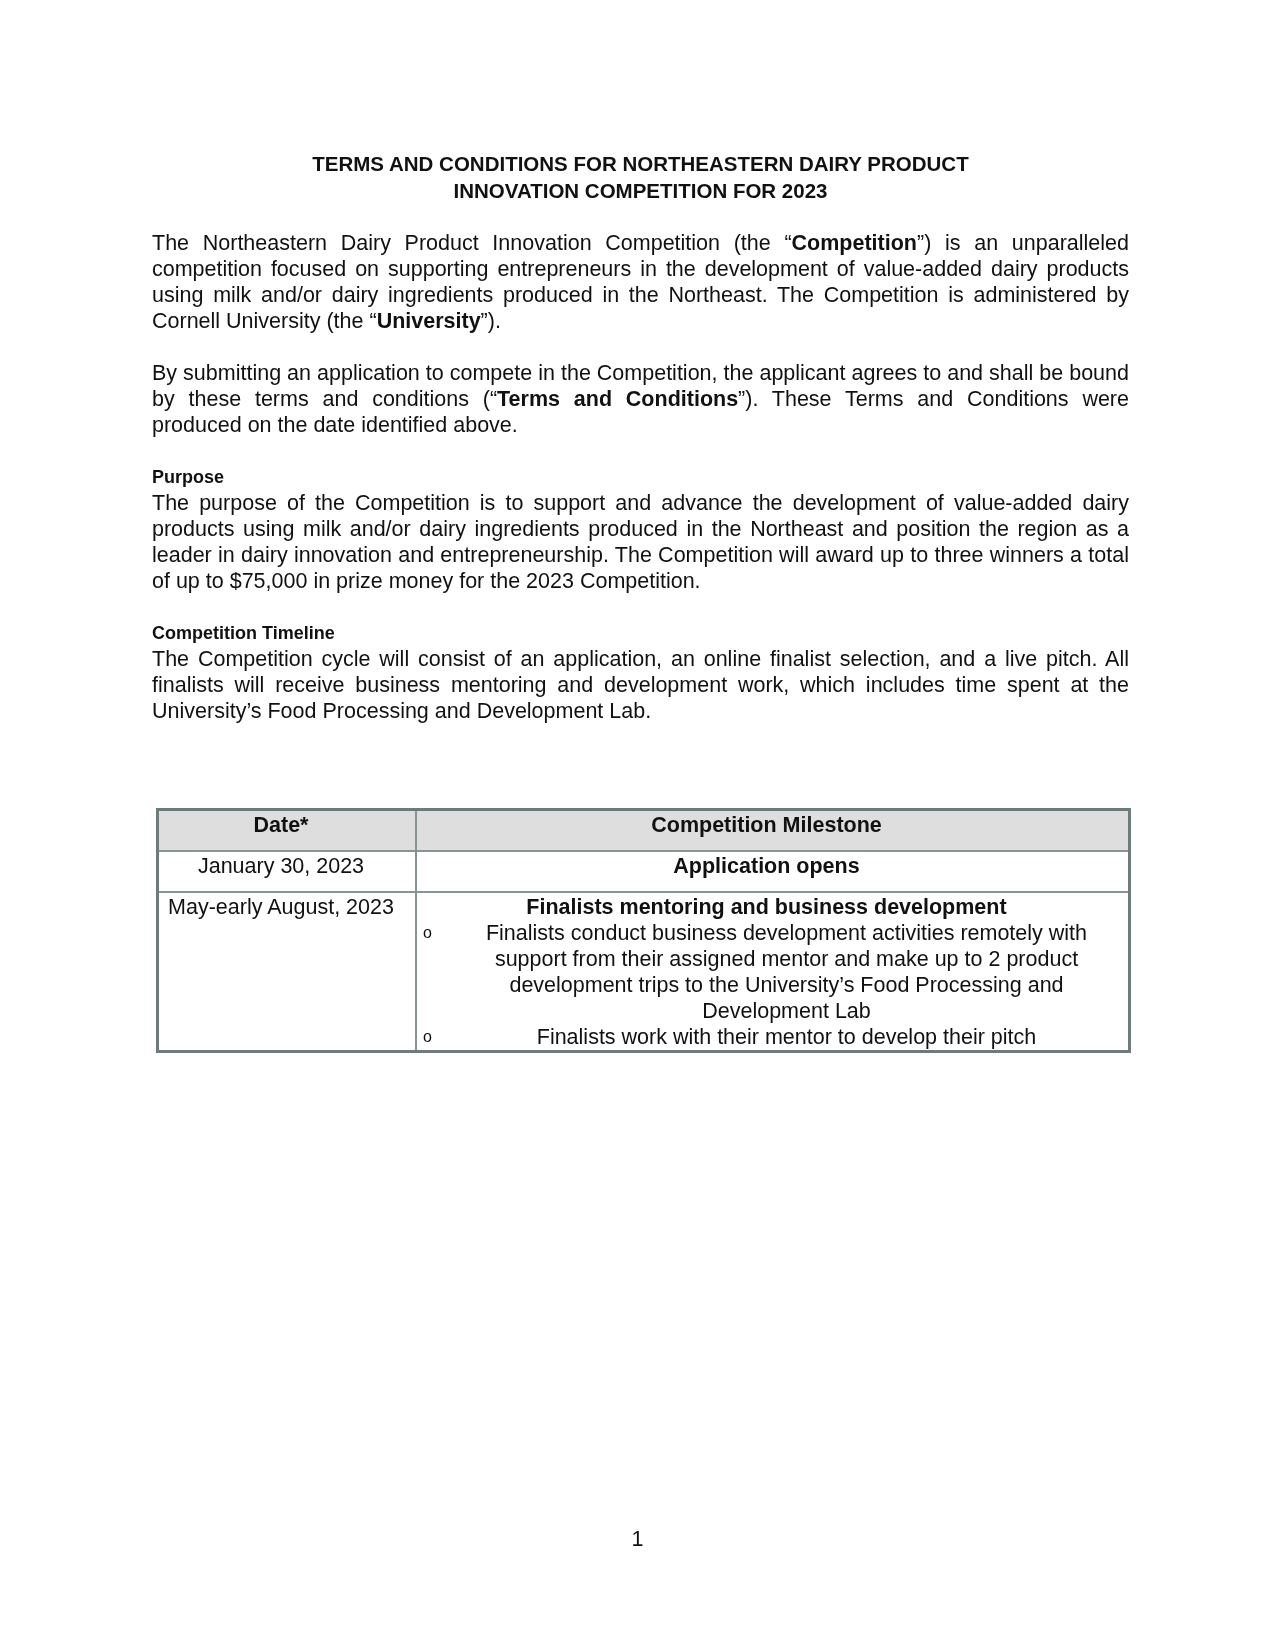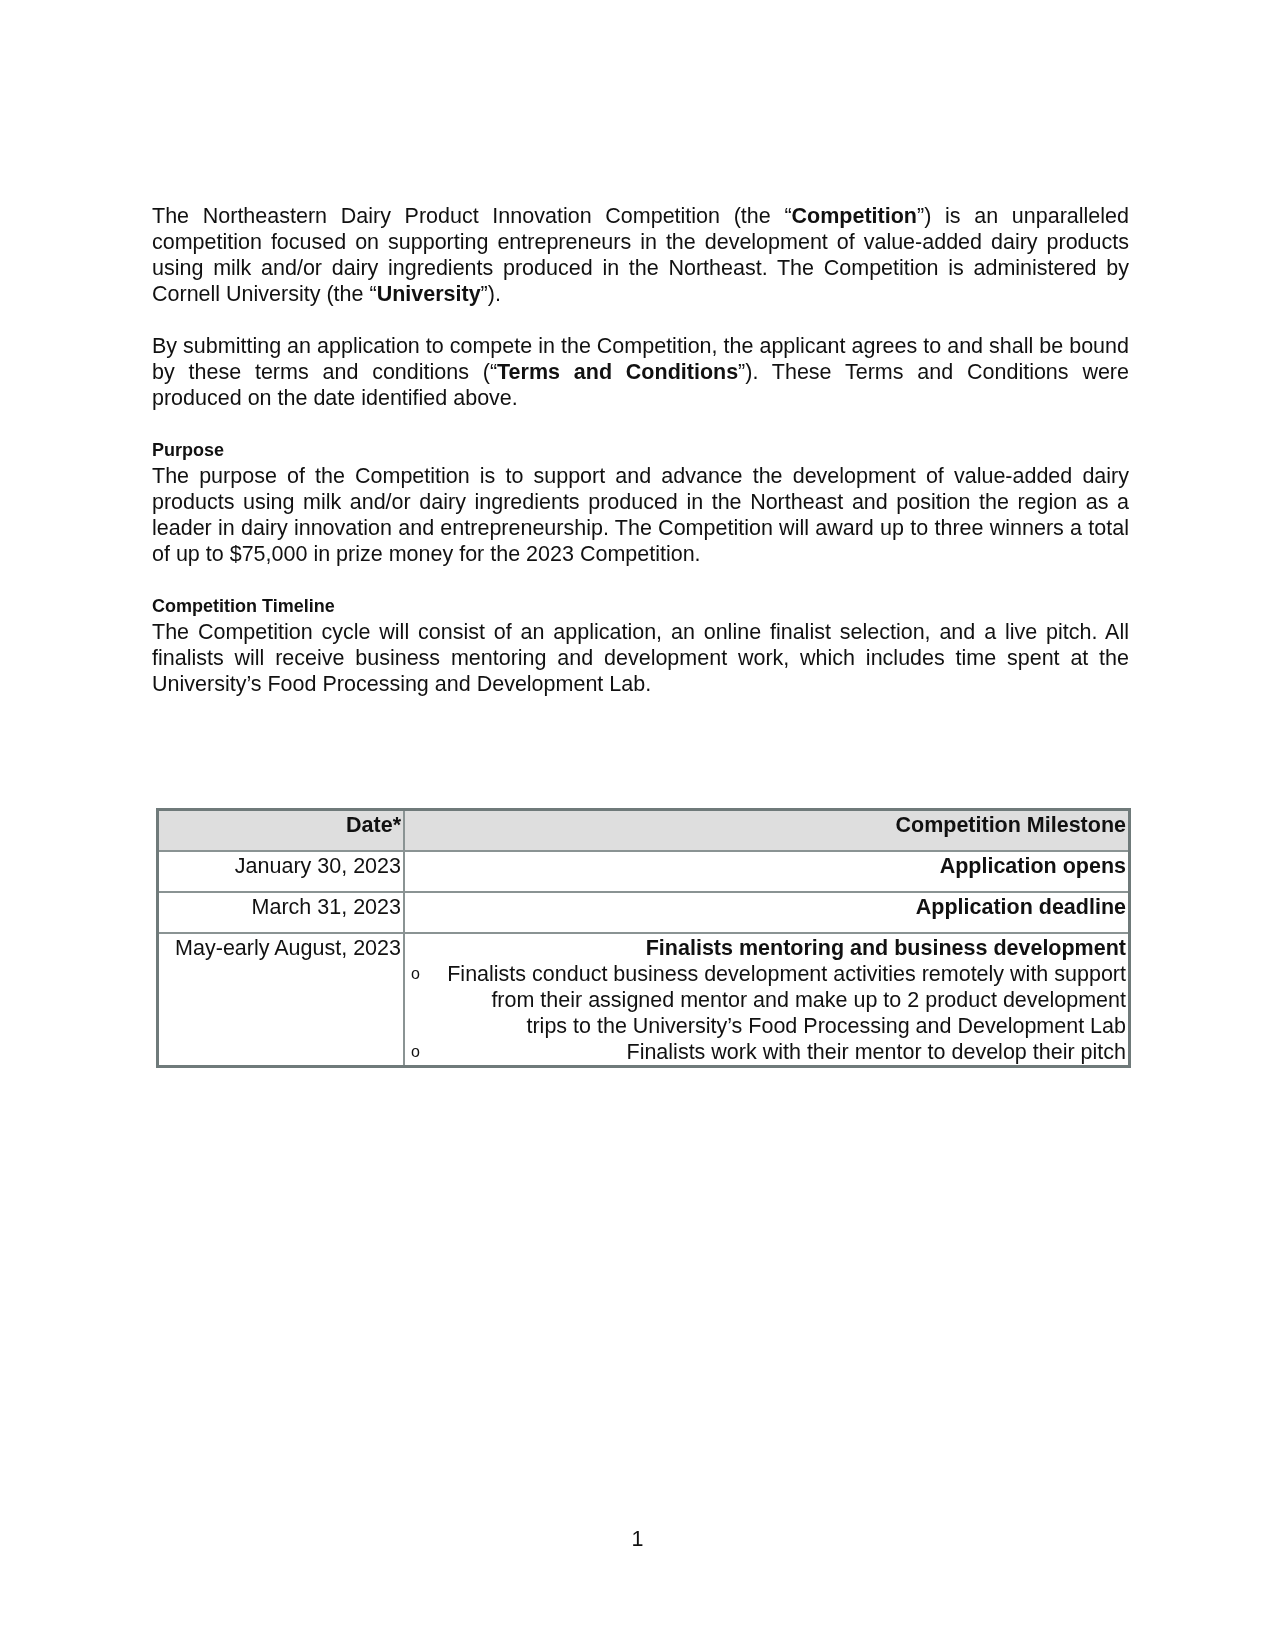--- a/index.html
+++ b/index.html
@@ -19,41 +19,42 @@
   .para { margin-top: 26px; }
   .heading { font-size: 18px; line-height: 26px; font-weight: bold; margin-top: 26px; }
   b { font-weight: bold; }
 
   table.timeline {
     position: absolute; left: 156px; top: 808px; width: 975px;
     border-collapse: collapse; font-size: 21.5px;
     border: 3px solid #6f7a7a;
   }
   table.timeline td, table.timeline th {
-    border: 2px solid #8a9393; vertical-align: top; text-align: right;
-    padding: 1px 2px 0 2px; line-height: 26px;
+    border: 2px solid #8a9393; vertical-align: top; text-align: center;
+    padding: 1px 14px 0 2px; line-height: 26px;
   }
   table.timeline th { background: #dedede; font-weight: bold; height: 38px; }
   table.timeline td { height: 38px; }
   .col-date { width: 240px; }
   .ms-bold { font-weight: bold; }
   ul.sub { list-style: none; margin: 0; padding: 0; }
   ul.sub li { position: relative; padding-left: 40px; }
   ul.sub li .bullet { position: absolute; left: 4px; top: 0; font-size: 16px; }
   .page-num {
     position: absolute; top: 1527px; left: 0; width: 1275px; text-align: center;
     font-size: 21.5px;
   }
 </style>
 </head>
 <body>
 
 <div class="page">
   <h1 class="title">
-    <br>
+    <span>TERMS AND CONDITIONS FOR NORTHEASTERN DAIRY PRODUCT</span><br>
+    <span>INNOVATION COMPETITION FOR 2023</span>
   </h1>
 
 
   <p class="para"><span>The Northeastern Dairy Product Innovation Competition (the “</span><b>Competition</b><span>”) is an unparalleled competition focused on supporting entrepreneurs in the development of value-added dairy products using milk and/or dairy ingredients produced in the Northeast. The Competition is administered by Cornell University (the “</span><b>University</b><span>”).</span></p>
 
   <p class="para"><span>By submitting an application to compete in the Competition, the applicant agrees to and shall be bound by these terms and conditions (“</span><b>Terms and Conditions</b><span>”). These Terms and Conditions were produced on the date identified above.</span></p>
 
   <div class="heading">Purpose</div>
   <p>The purpose of the Competition is to support and advance the development of value-added dairy products using milk and/or dairy ingredients produced in the Northeast and position the region as a leader in dairy innovation and entrepreneurship.  The Competition will award up to three winners a total of up to $75,000 in prize money for the 2023 Competition.</p>
 
@@ -65,24 +66,20 @@
   <tbody>
       <tr>
     <th class="col-date">Date*</th>
     <th>Competition Milestone</th>
   </tr>
   <tr>
     <td>January 30, 2023</td>
     <td class="ms-bold">Application opens</td>
   </tr>
   <tr>
-    <td>March 31, 2023</td>
-    <td class="ms-bold">Application deadline</td>
-  </tr>
-  <tr>
     <td style="white-space:nowrap;">May-early August, 2023</td>
     <td>
       <div class="ms-bold">Finalists mentoring and business development</div>
       <ul class="sub">
         <li>
           <span class="bullet">o</span>
           <span>Finalists conduct business development activities remotely with support from their assigned mentor and make up to 2 product development trips to the University’s Food Processing and Development Lab</span>
         </li>
         <li>
           <span class="bullet">o</span>

